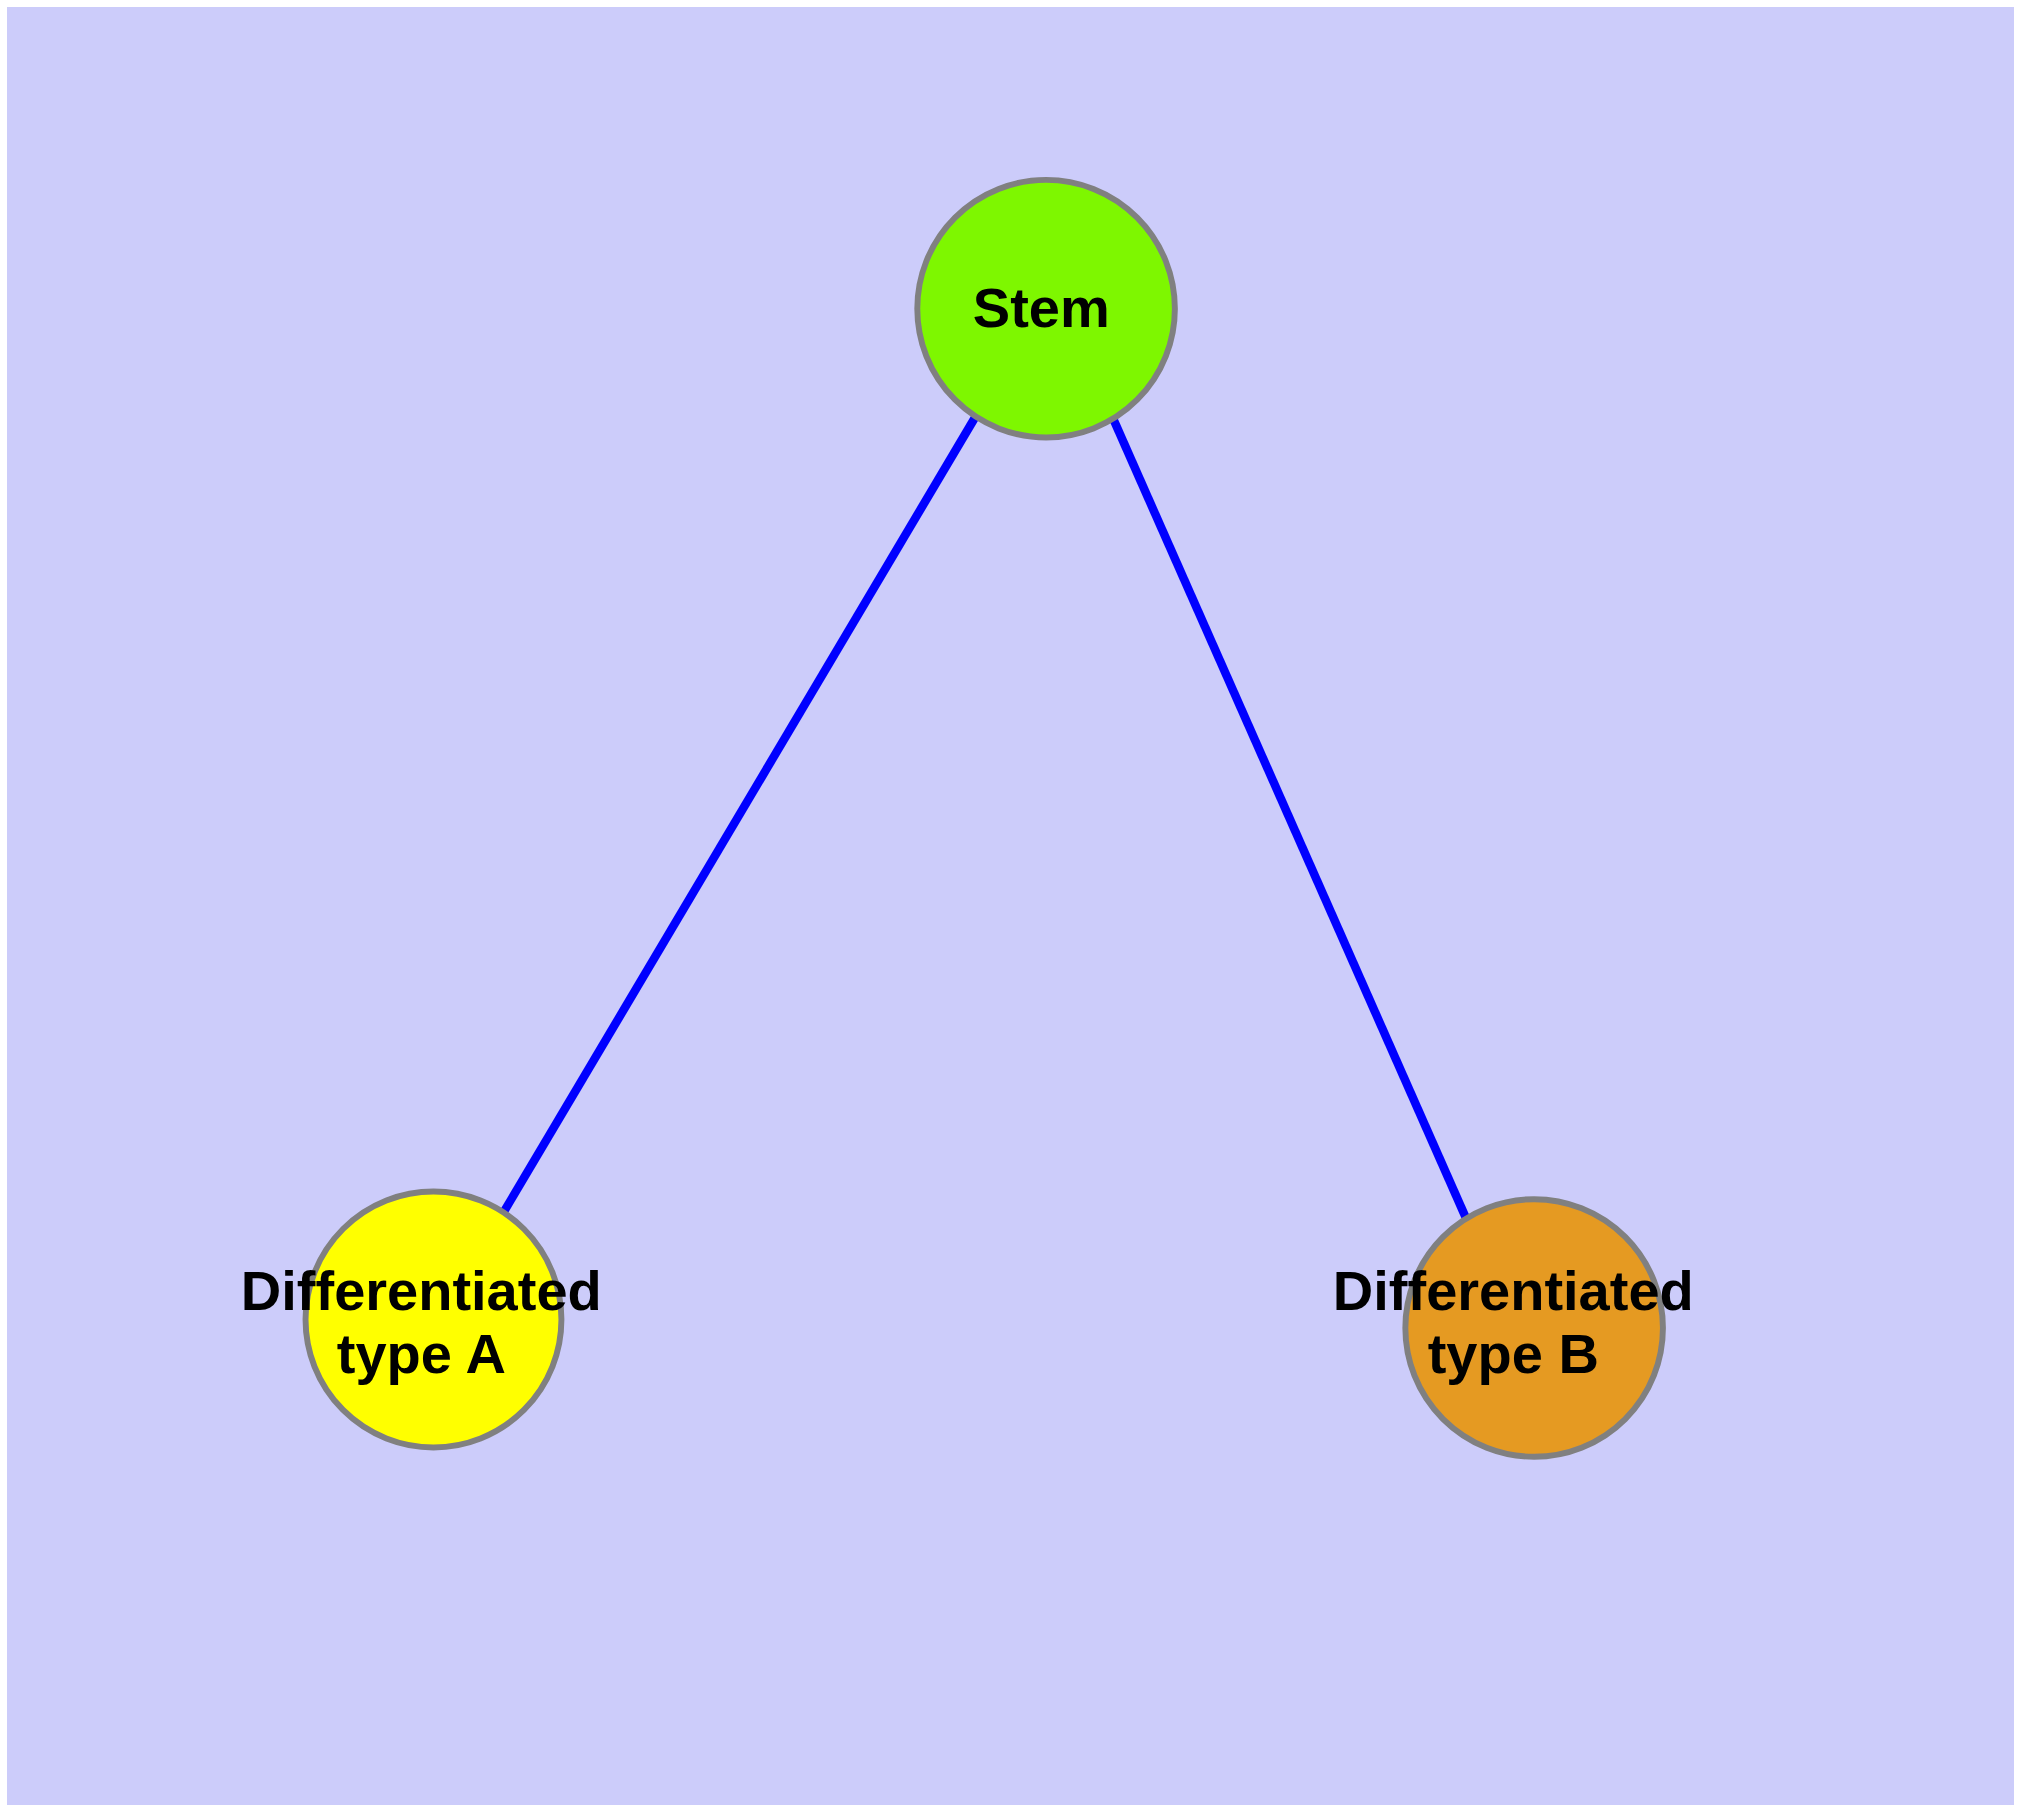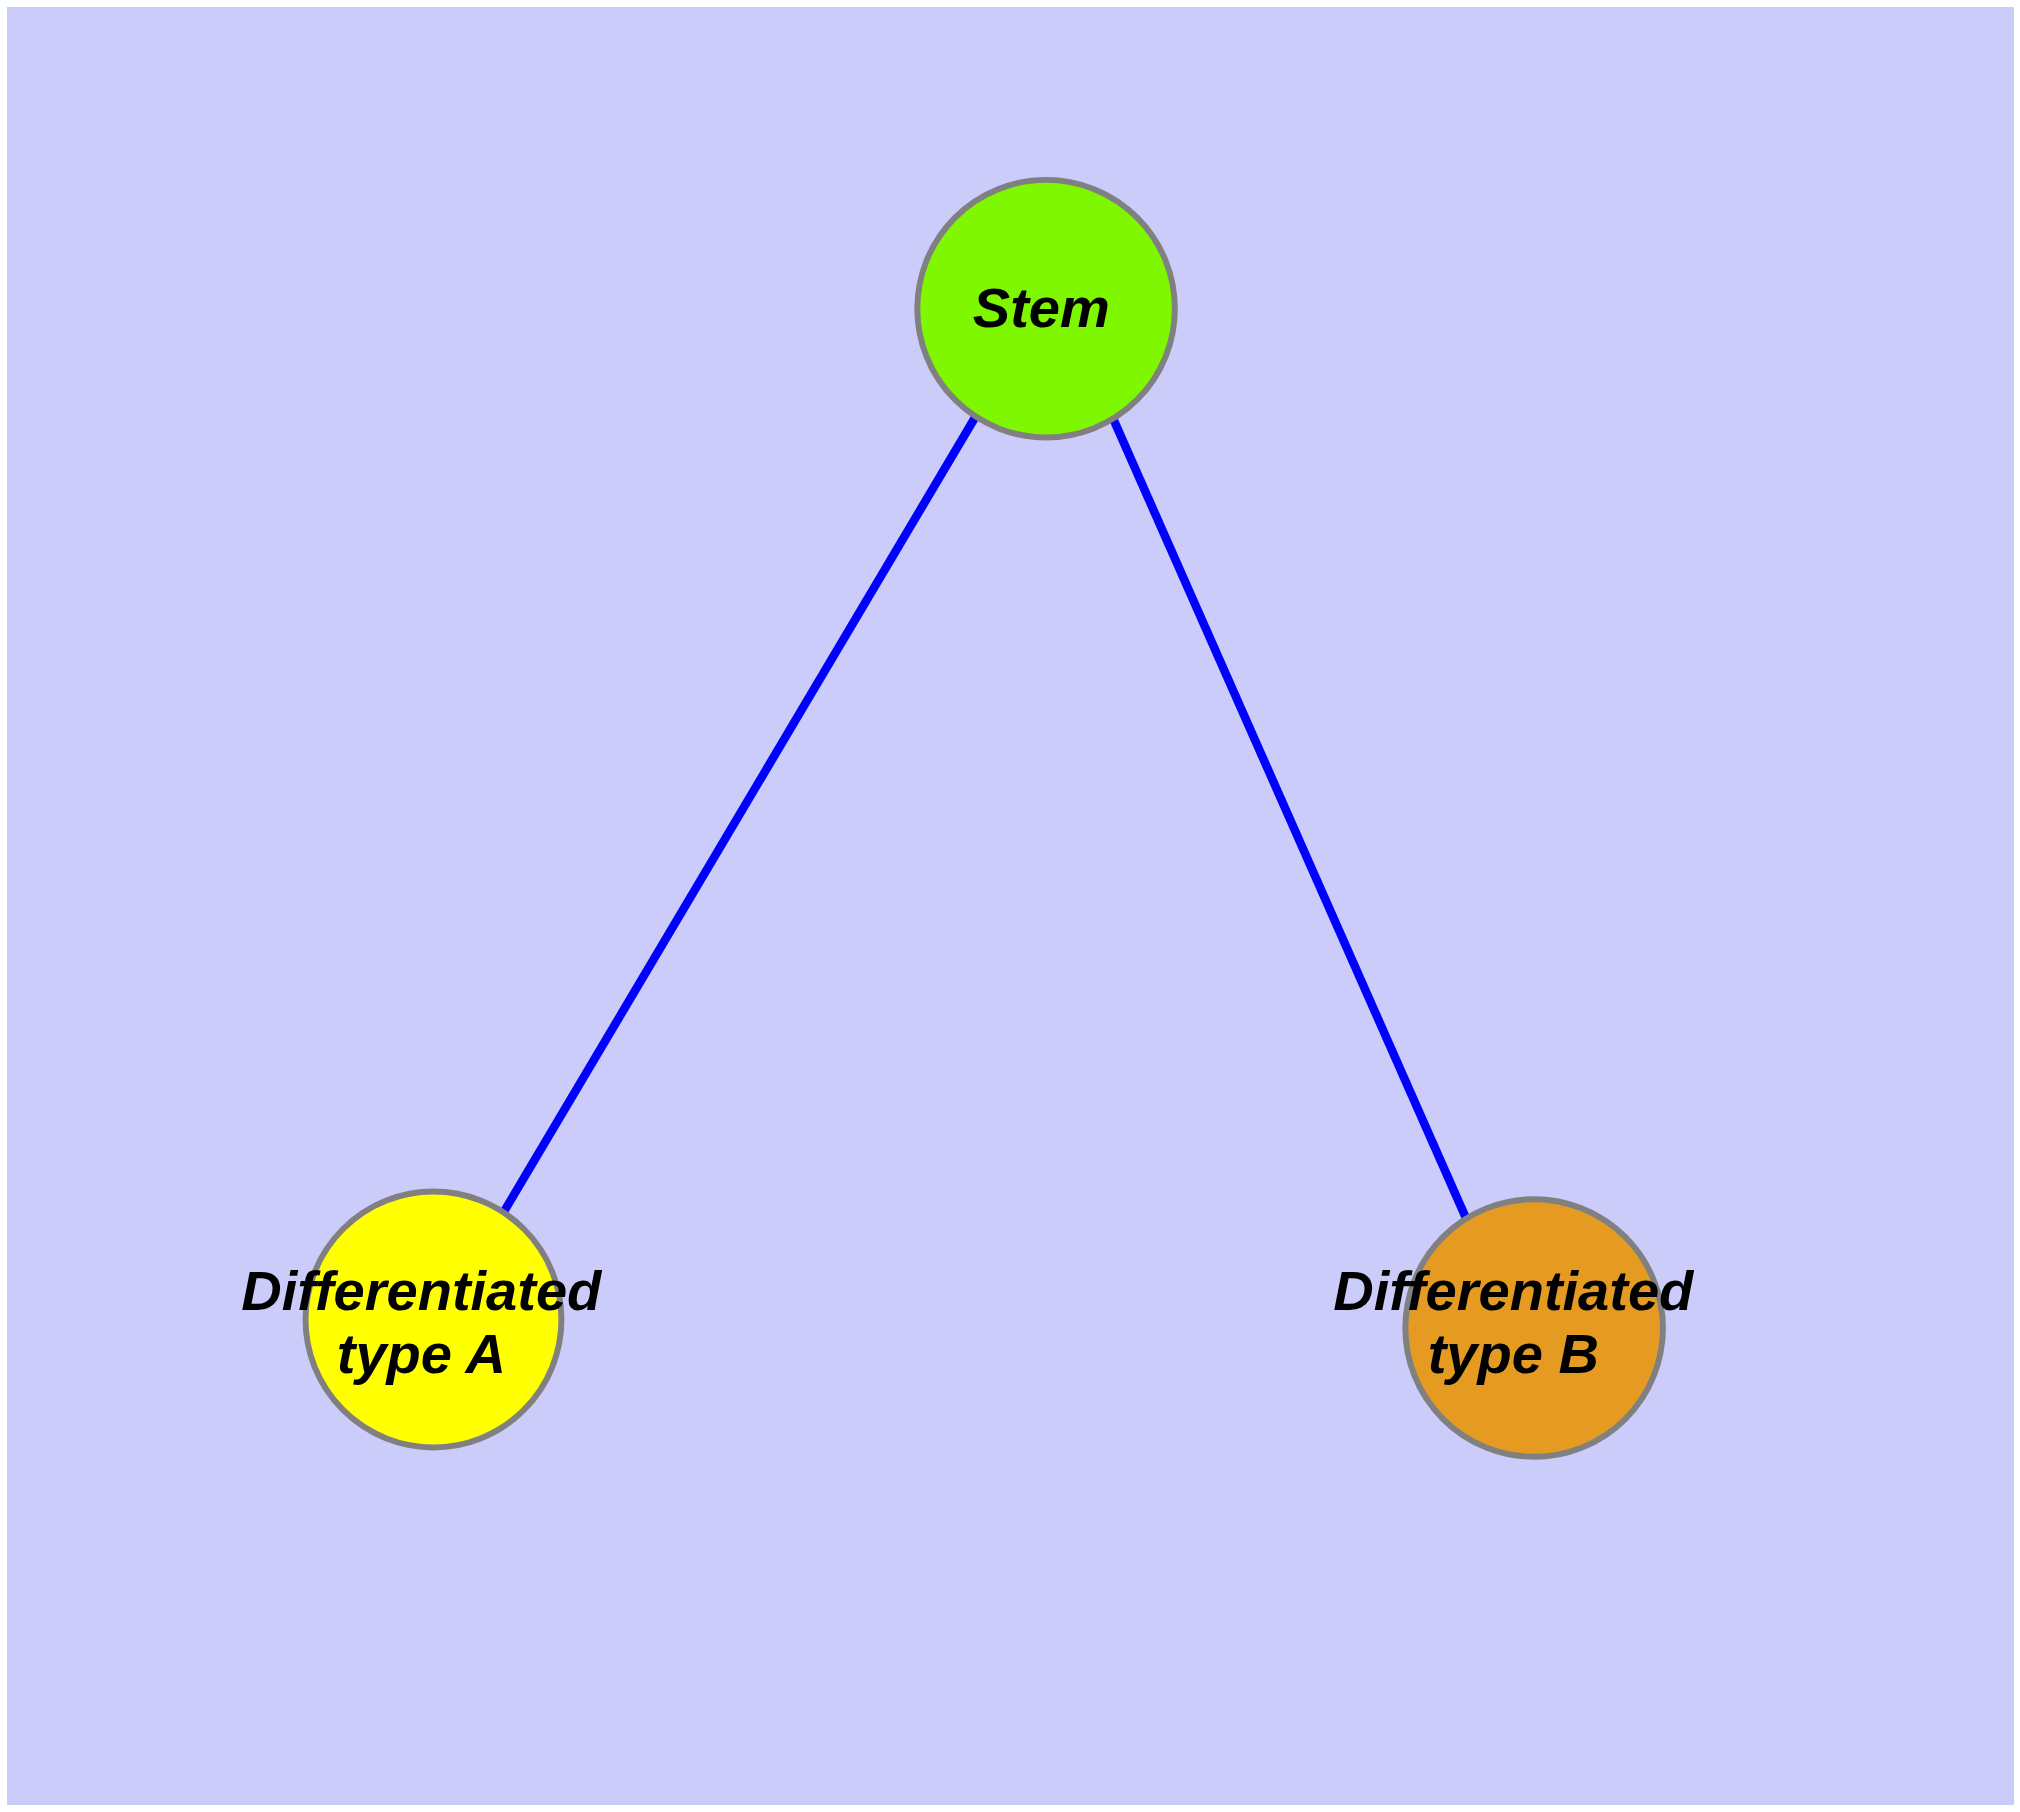--- a/index.html
+++ b/index.html
@@ -16,21 +16,20 @@
     overflow: hidden;
     font-family: "Liberation Sans", "DejaVu Sans", sans-serif;
   }
   #plot-area {
     position: absolute;
     left: 6.8px;
     top: 6.8px;
     width: 2007px;
     height: 1798px;
     background: #ccccfa;
-    font-style: italic;
   }
   #graph-svg {
     position: absolute;
     left: 0;
     top: 0;
     width: 2007px;
     height: 1798px;
     display: block;
   }
   .edge-line {

